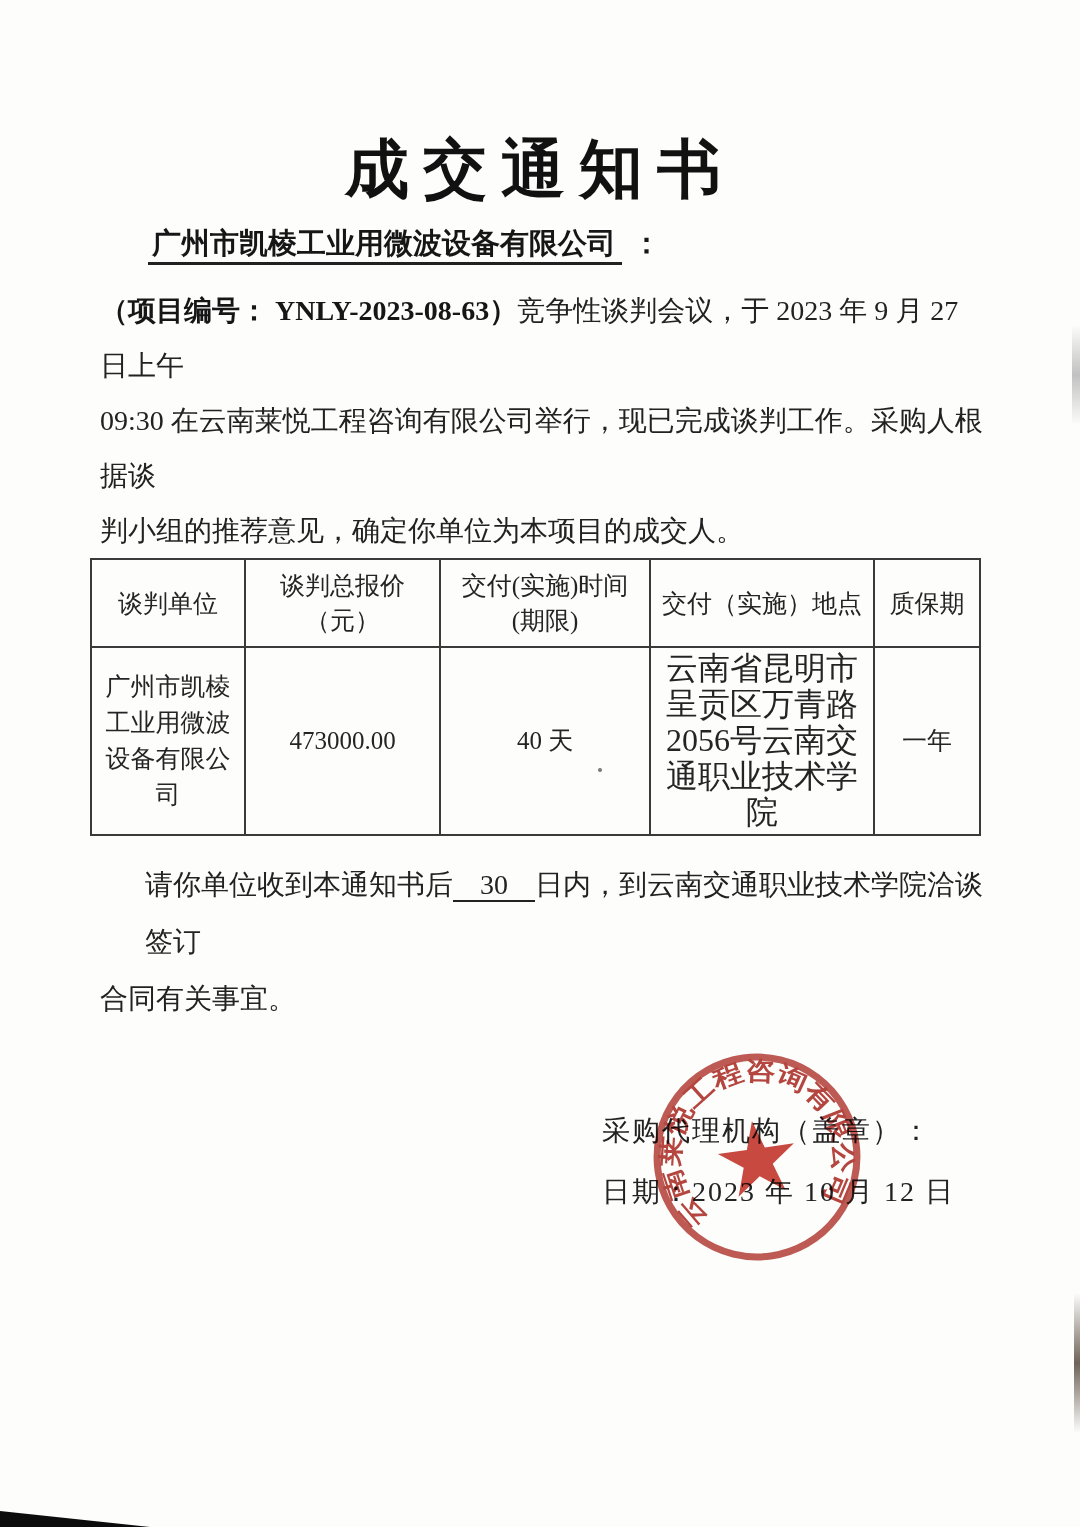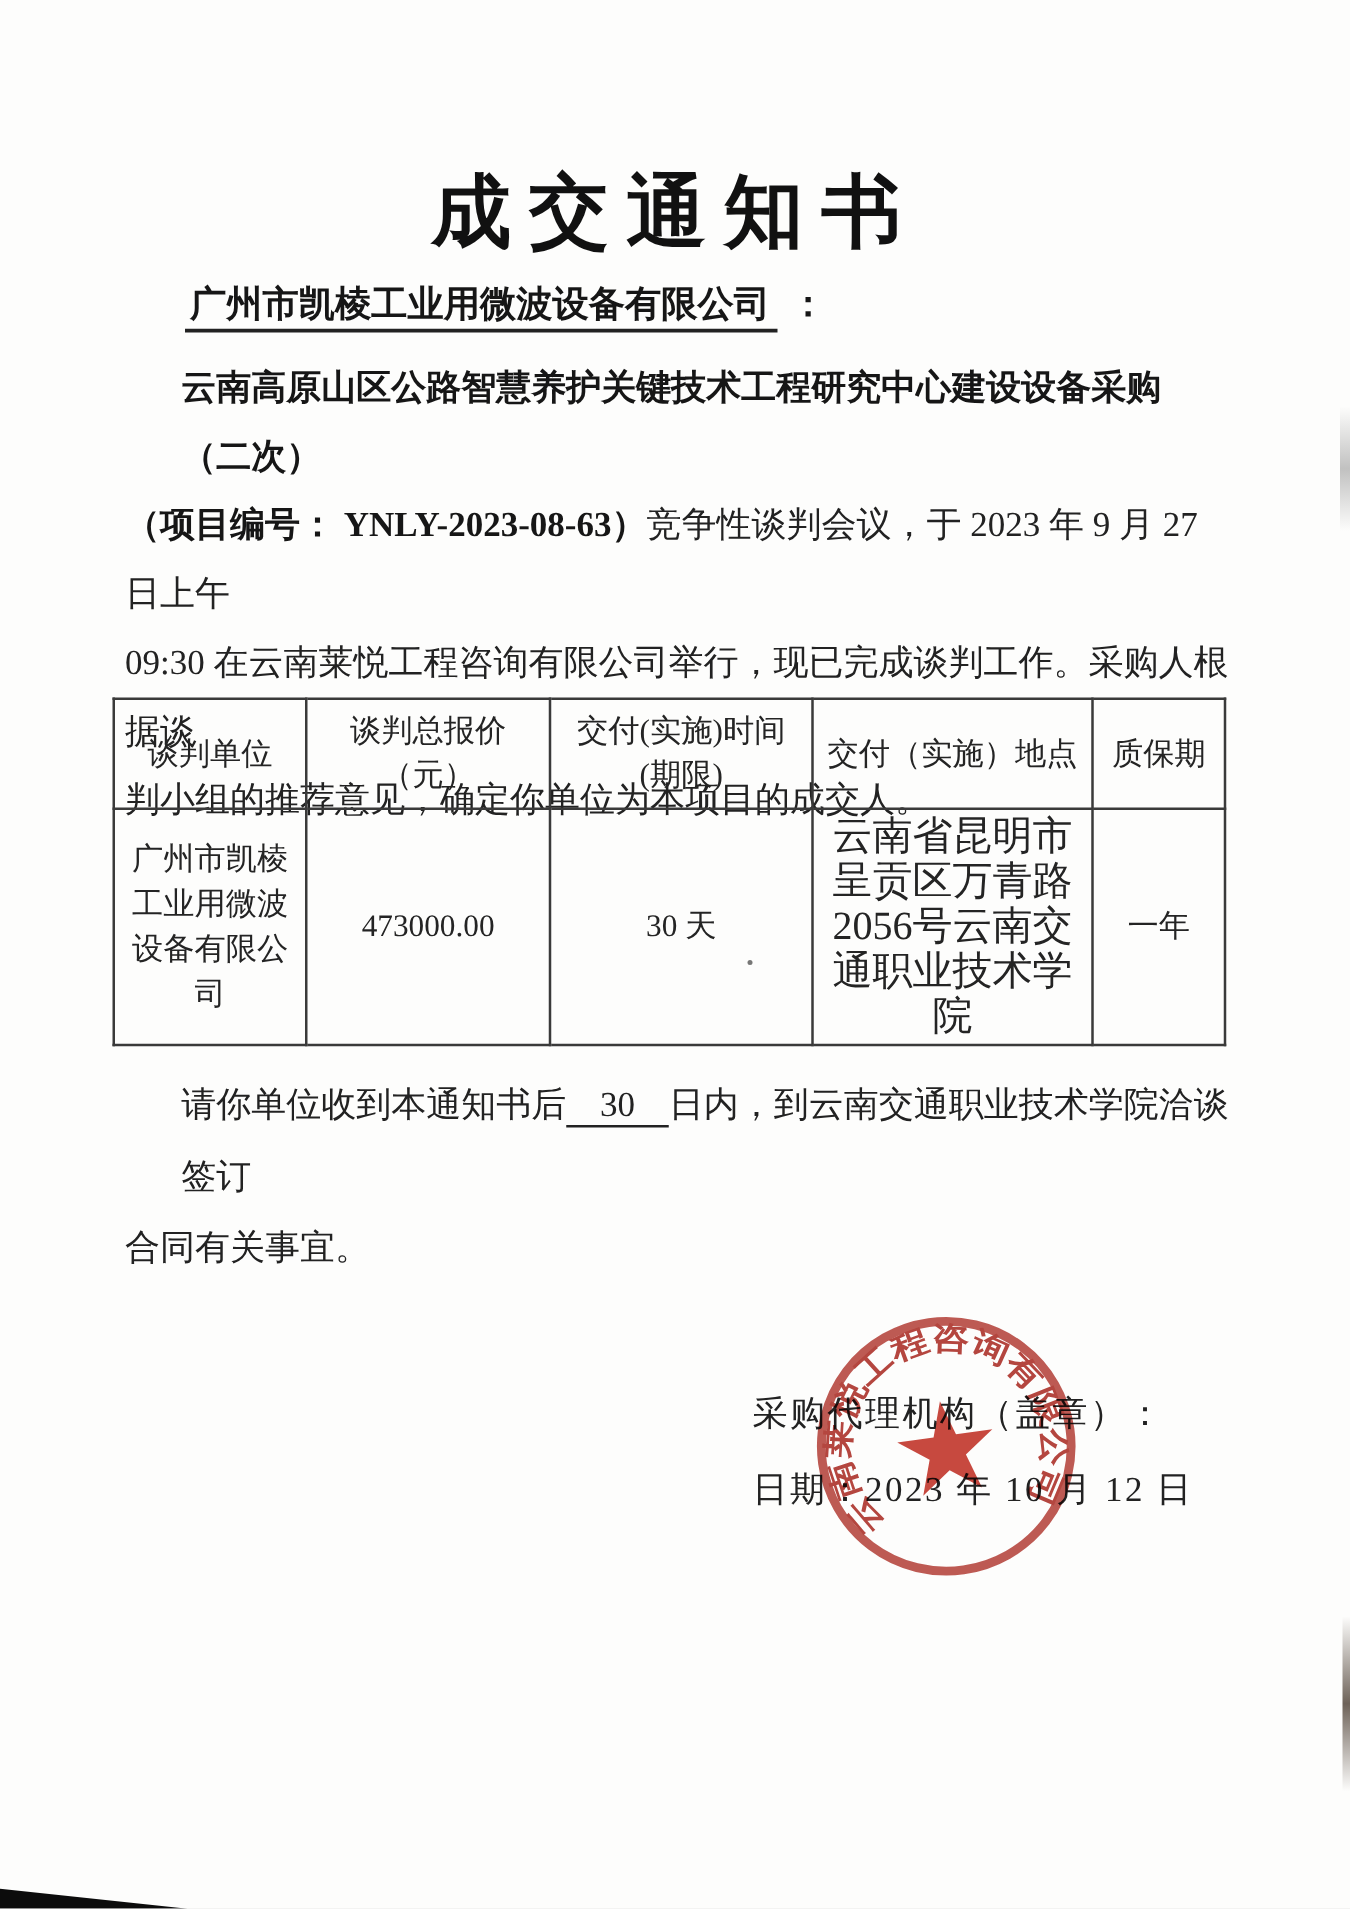--- a/index.html
+++ b/index.html
@@ -96,39 +96,38 @@
 
 <div class="page">
 
   <div class="title">成交通知书</div>
 
   <div class="addressee">
     <span class="uline">广州市凯棱工业用微波设备有限公司</span><span class="colon">：</span>
   </div>
 
   <div class="para1">
-    <div class="l1">云南高原山区公路智慧养护关键技术工程研究中心建设设备采购（二次）</div>
     <div><span class="bold">（项目编号： YNLY-2023-08-63）</span><span>竞争性谈判会议，于 2023 年 9 月 27 日上午</span></div>
     <div>09:30 在云南莱悦工程咨询有限公司举行，现已完成谈判工作。采购人根据谈</div>
     <div>判小组的推荐意见，确定你单位为本项目的成交人。</div>
   </div>
 
   <table class="deal">
     <tbody>
         <tr>
       <th class="c1"><span class="hdr-span">谈判单位</span></th>
       <th class="c2"><span class="hdr-span w140">谈判总报价（元）</span></th>
       <th class="c3"><span class="hdr-span w196">交付(实施)时间(期限)</span></th>
       <th class="c4"><span class="hdr-span">交付（实施）地点</span></th>
       <th class="c5"><span class="hdr-span">质保期</span></th>
     </tr>
     <tr>
       <td><span class="cell-span wcomp">广州市凯棱工业用微波设备有限公司</span></td>
       <td><span class="cell-span">473000.00</span></td>
-      <td><span class="cell-span">30 天</span></td>
+      <td><span class="cell-span">40 天</span></td>
       <td><span class="cell-span waddr">云南省昆明市呈贡区万青路2056号云南交通职业技术学院</span></td>
       <td><span class="cell-span">一年</span></td>
     </tr>
   </tbody>
     </table>
 
   <div class="para2">
     <div class="l1"><span>请你单位收到本通知书后</span><span class="days-u">30</span><span>日内，到云南交通职业技术学院洽谈签订</span></div>
     <div>合同有关事宜。</div>
   </div>

